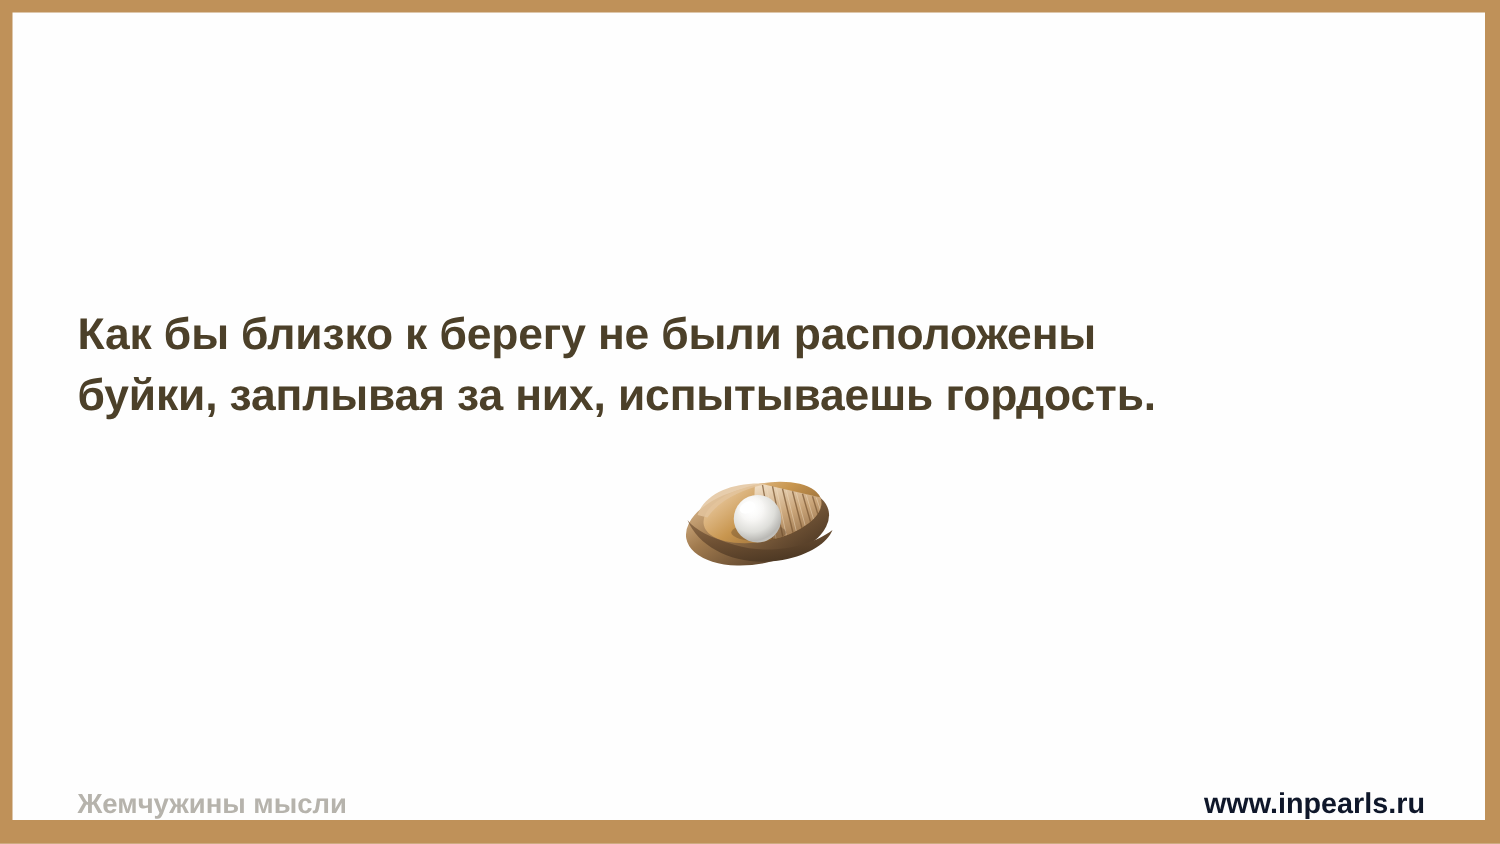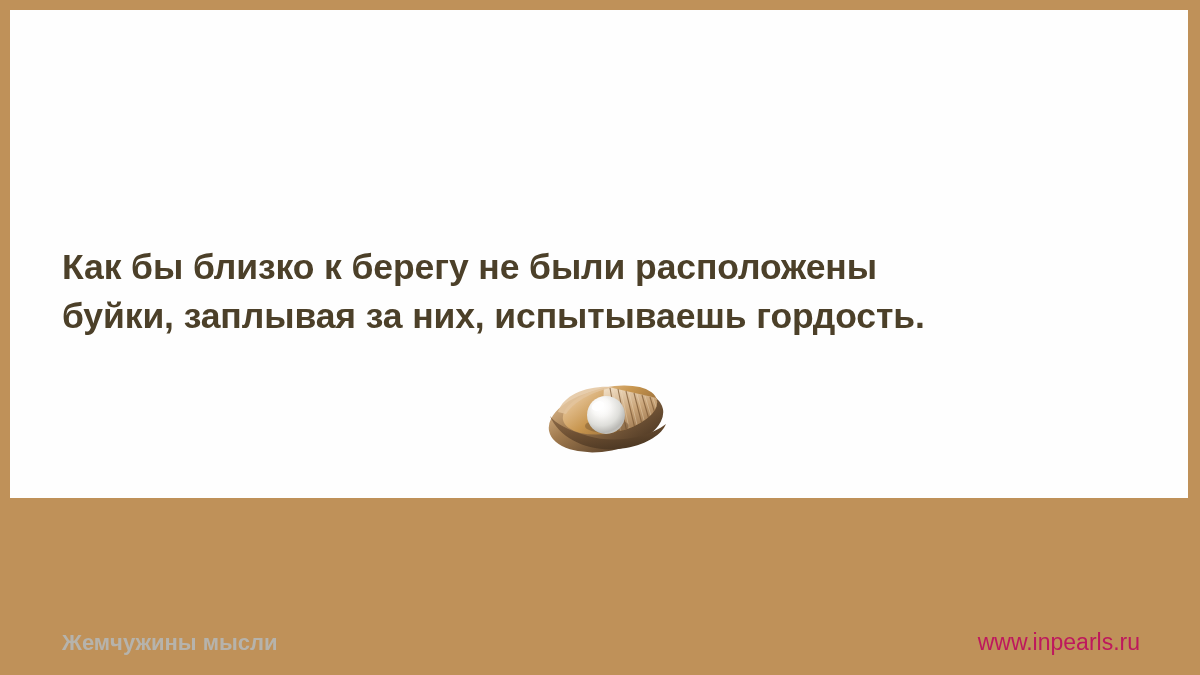--- a/index.html
+++ b/index.html
@@ -14,21 +14,21 @@
     font-family: "Liberation Sans", sans-serif;
     overflow: hidden;
   }
 
   
   .card {
     position: absolute;
     left: 10px;
     top: 10px;
     width: 1178px;
-    height: 488px;
+    height: 646px;
     background: #fefefe;
     box-sizing: border-box;
   }
 
   
   .quote-block {
     position: absolute;
     left: 52px;
     top: 233px;
     width: 1090px;
@@ -77,24 +77,24 @@
     line-height: 30px;
     color: #b6b3ac;
     white-space: nowrap;
     margin-left: 40px;
   }
   .footer-site {
     position: absolute;
     right: 48px;
     top: 5px;
     font-family: "Liberation Sans", sans-serif;
-    font-weight: normal;
+    font-weight: bold;
     font-size: 23px;
     line-height: 30px;
-    color: #be185d;
+    color: #0f172a;
     white-space: nowrap;
     text-decoration: none;
   }
 </style>
 </head>
 <body>
 
 <div class="card">
 
   <div class="quote-block">

